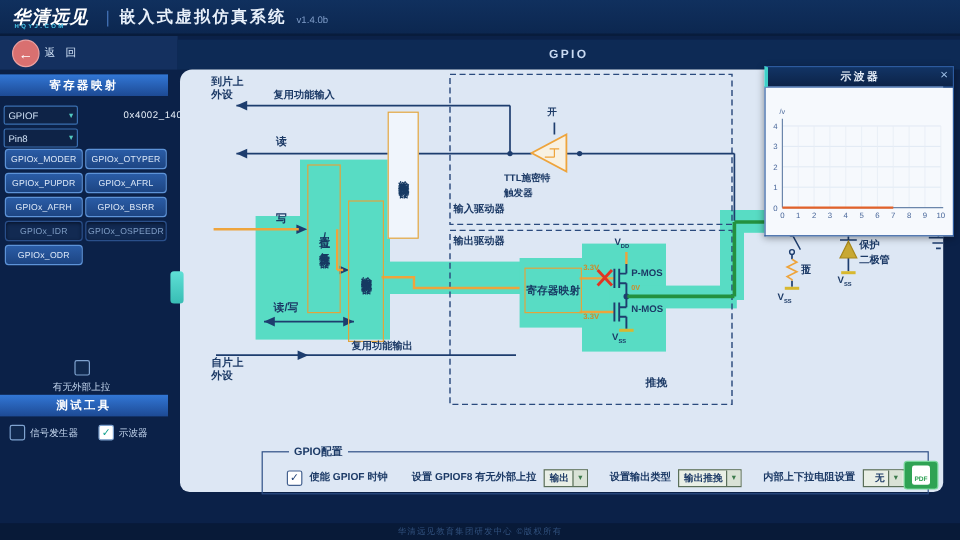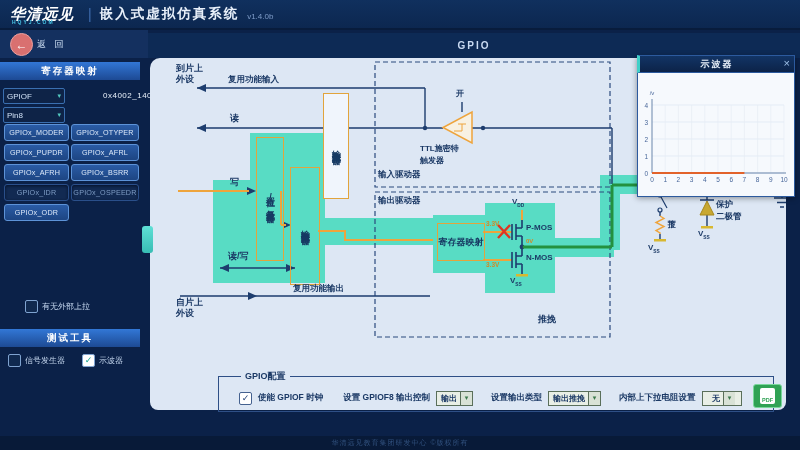--- a/index.html
+++ b/index.html
@@ -127,21 +127,21 @@
     <div class="regbtn" style="left:4px;top:66px;width:63px;">GPIOx_MODER</div>
     <div class="regbtn" style="left:71px;top:66px;width:66px;">GPIOx_OTYPER</div>
     <div class="regbtn" style="left:4px;top:86px;width:63px;">GPIOx_PUPDR</div>
     <div class="regbtn" style="left:71px;top:86px;width:66px;">GPIOx_AFRL</div>
     <div class="regbtn" style="left:4px;top:106px;width:63px;">GPIOx_AFRH</div>
     <div class="regbtn" style="left:71px;top:106px;width:66px;">GPIOx_BSRR</div>
     <div class="regbtn pressed" style="left:4px;top:126px;width:63px;">GPIOx_IDR</div>
     <div class="regbtn pressed" style="left:71px;top:126px;width:66px;">GPIOx_OSPEEDR</div>
     <div class="regbtn" style="left:4px;top:146px;width:63px;">GPIOx_ODR</div>
 
-    <div class="cbrow" style="left:25px;top:242px;">
+    <div class="cbrow" style="left:44px;top:242px;flex-direction:column;">
       <span class="cb"></span>
       <span>有无外部上拉</span>
     </div>
 
     <div class="secbar" style="top:271px;">测试工具</div>
     <div class="cbrow" style="left:8px;top:296px;">
       <span class="cb"></span>
       <span>信号发生器</span>
     </div>
     <div class="cbrow" style="left:82px;top:296px;">
@@ -274,21 +274,21 @@
     <div class="dlab" style="left:611px;top:113px;font-size:7.5px;">I/O</div>
     <div class="dlab" style="left:611px;top:124px;font-size:8.5px;">引脚</div>
 
     <fieldset id="cfg" class="abs">
       <legend>GPIO配置</legend>
       <div id="cfgrow">
         <span class="cb light on" style="background:#fff;border-color:#44618f;">
             <span style="color:#1d3e74;">✓</span>
           </span>
         <span>使能 GPIOF  时钟</span>
-        <span style="margin-left:14px;">设置 GPIOF8 输出控制</span>
+        <span style="margin-left:14px;">设置 GPIOF8 有无外部上拉</span>
         <span class="csel">
             <span class="cval">输出</span>
             <span class="cchev">▾</span>
           </span>
         <span style="margin-left:12px;">设置输出类型</span>
         <span class="csel">
             <span class="cval">输出推挽</span>
             <span class="cchev">▾</span>
           </span>
         <span style="margin-left:12px;">内部上下拉电阻设置</span>

